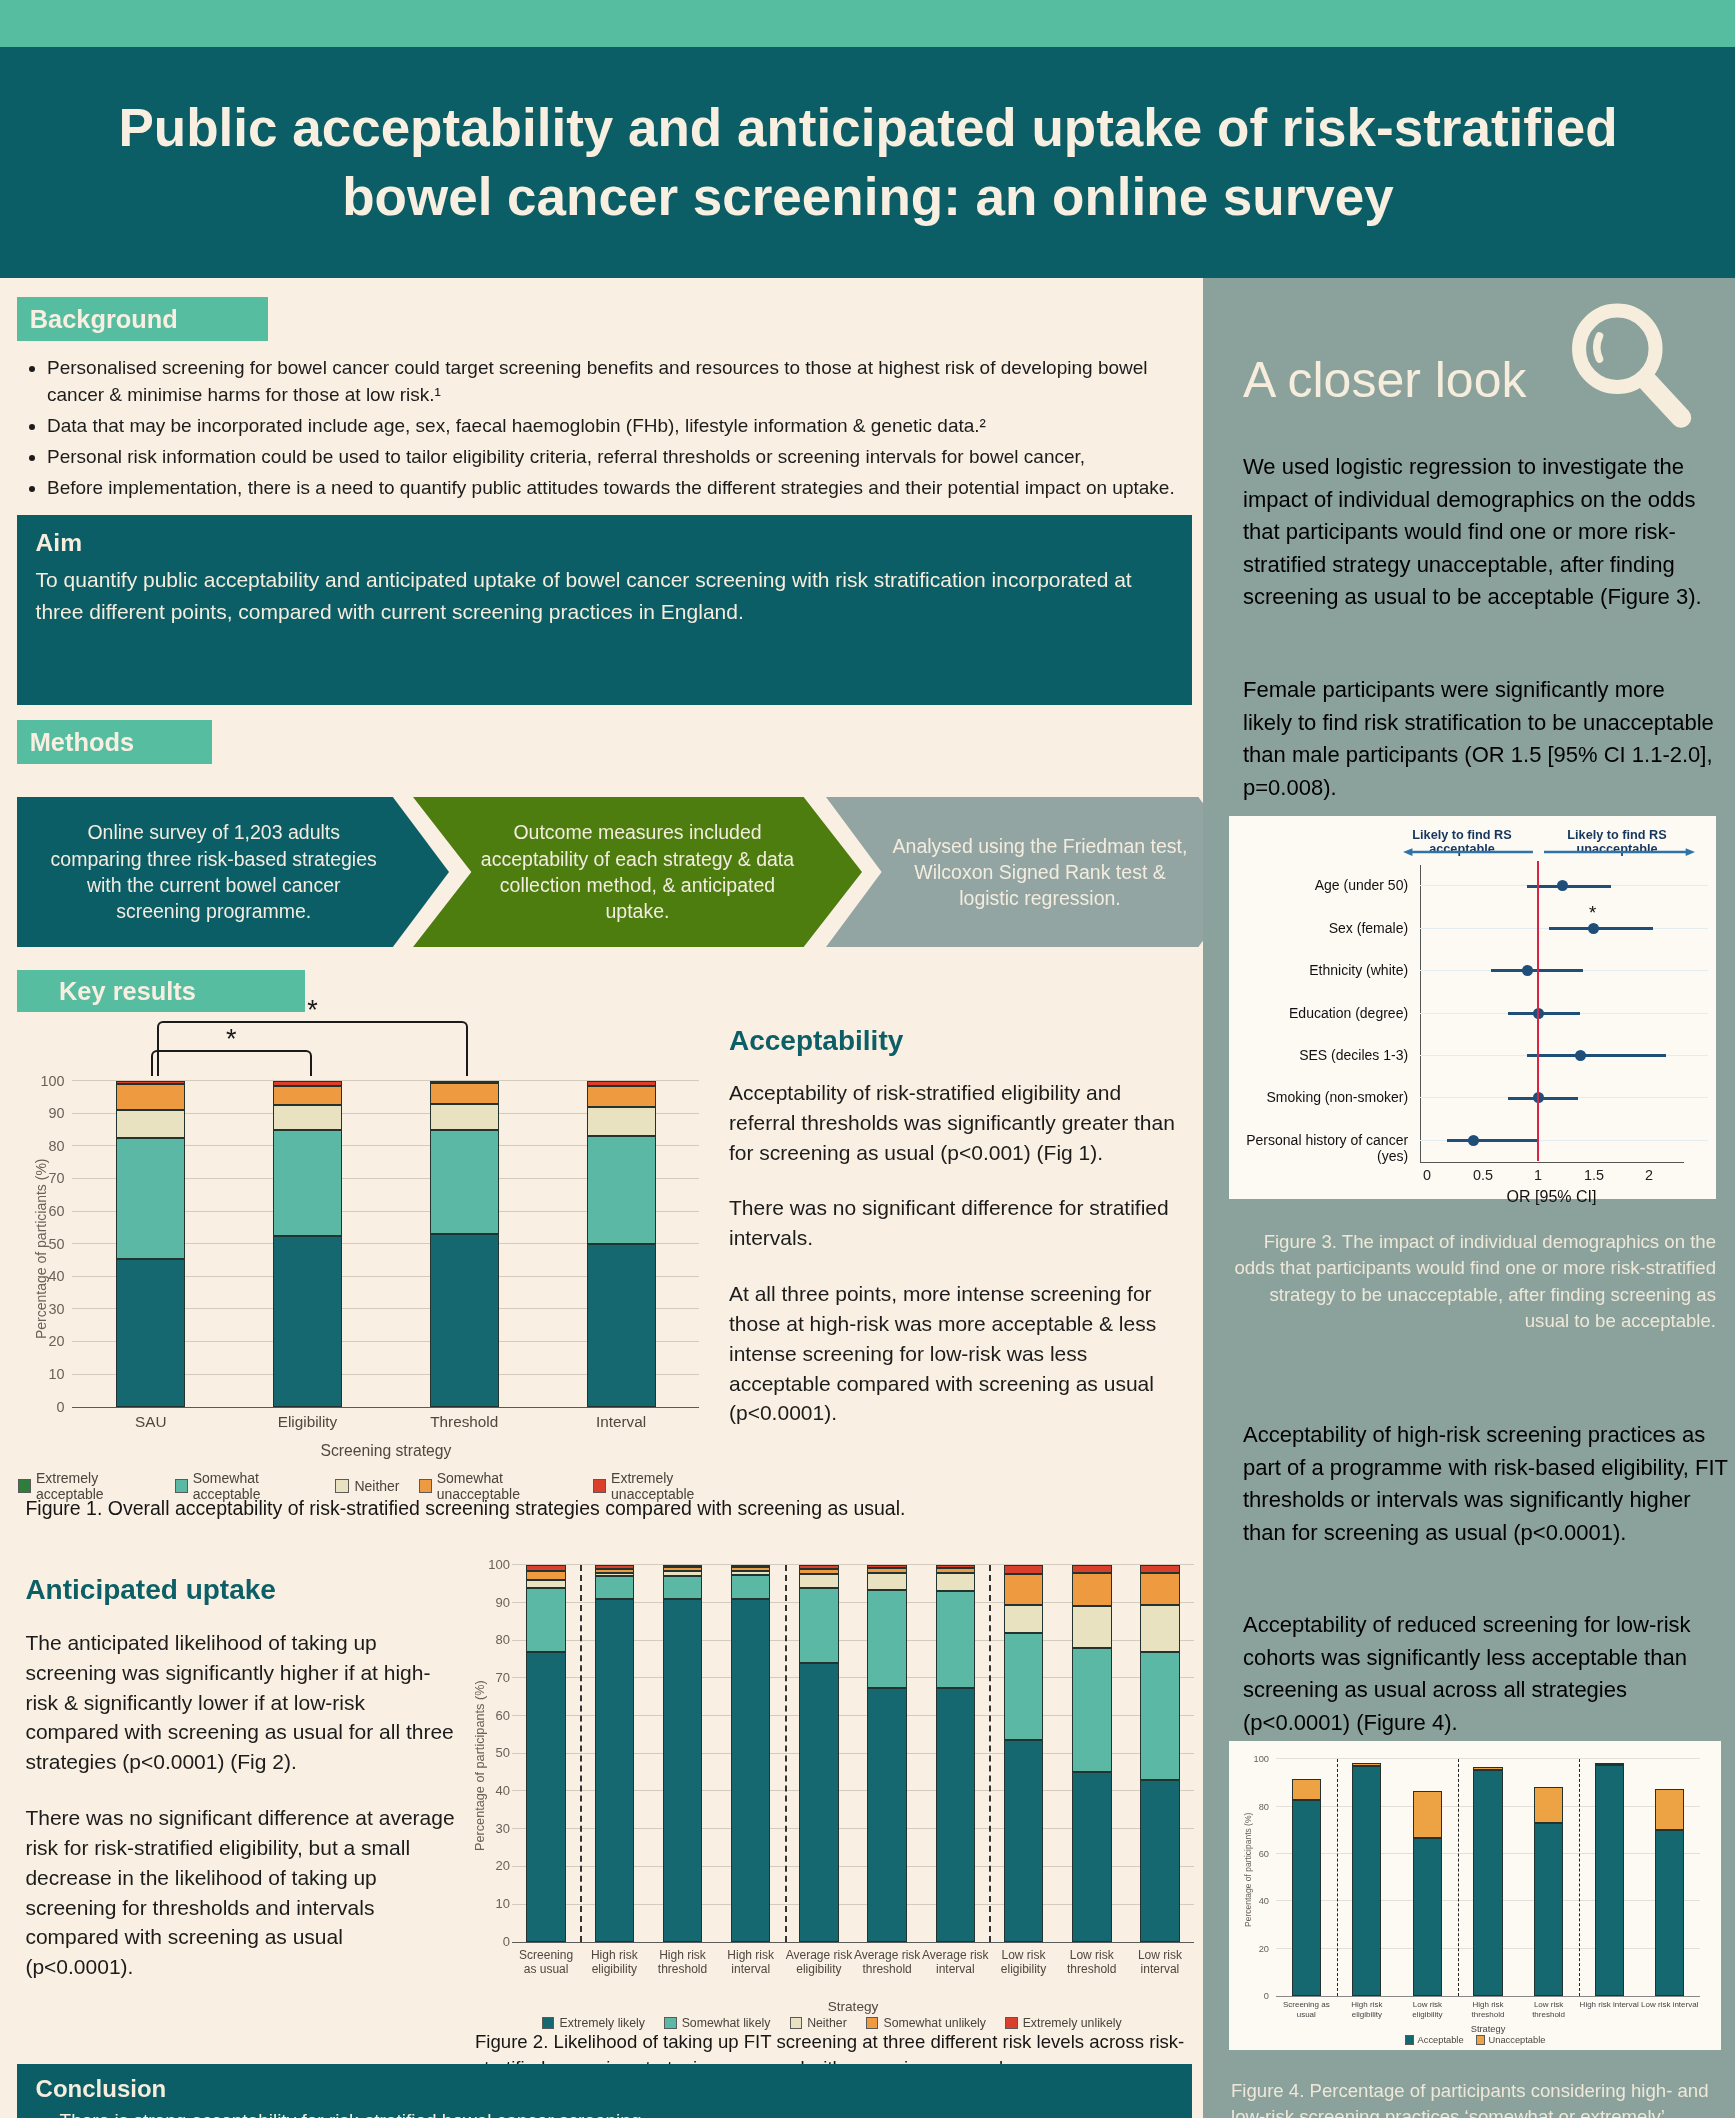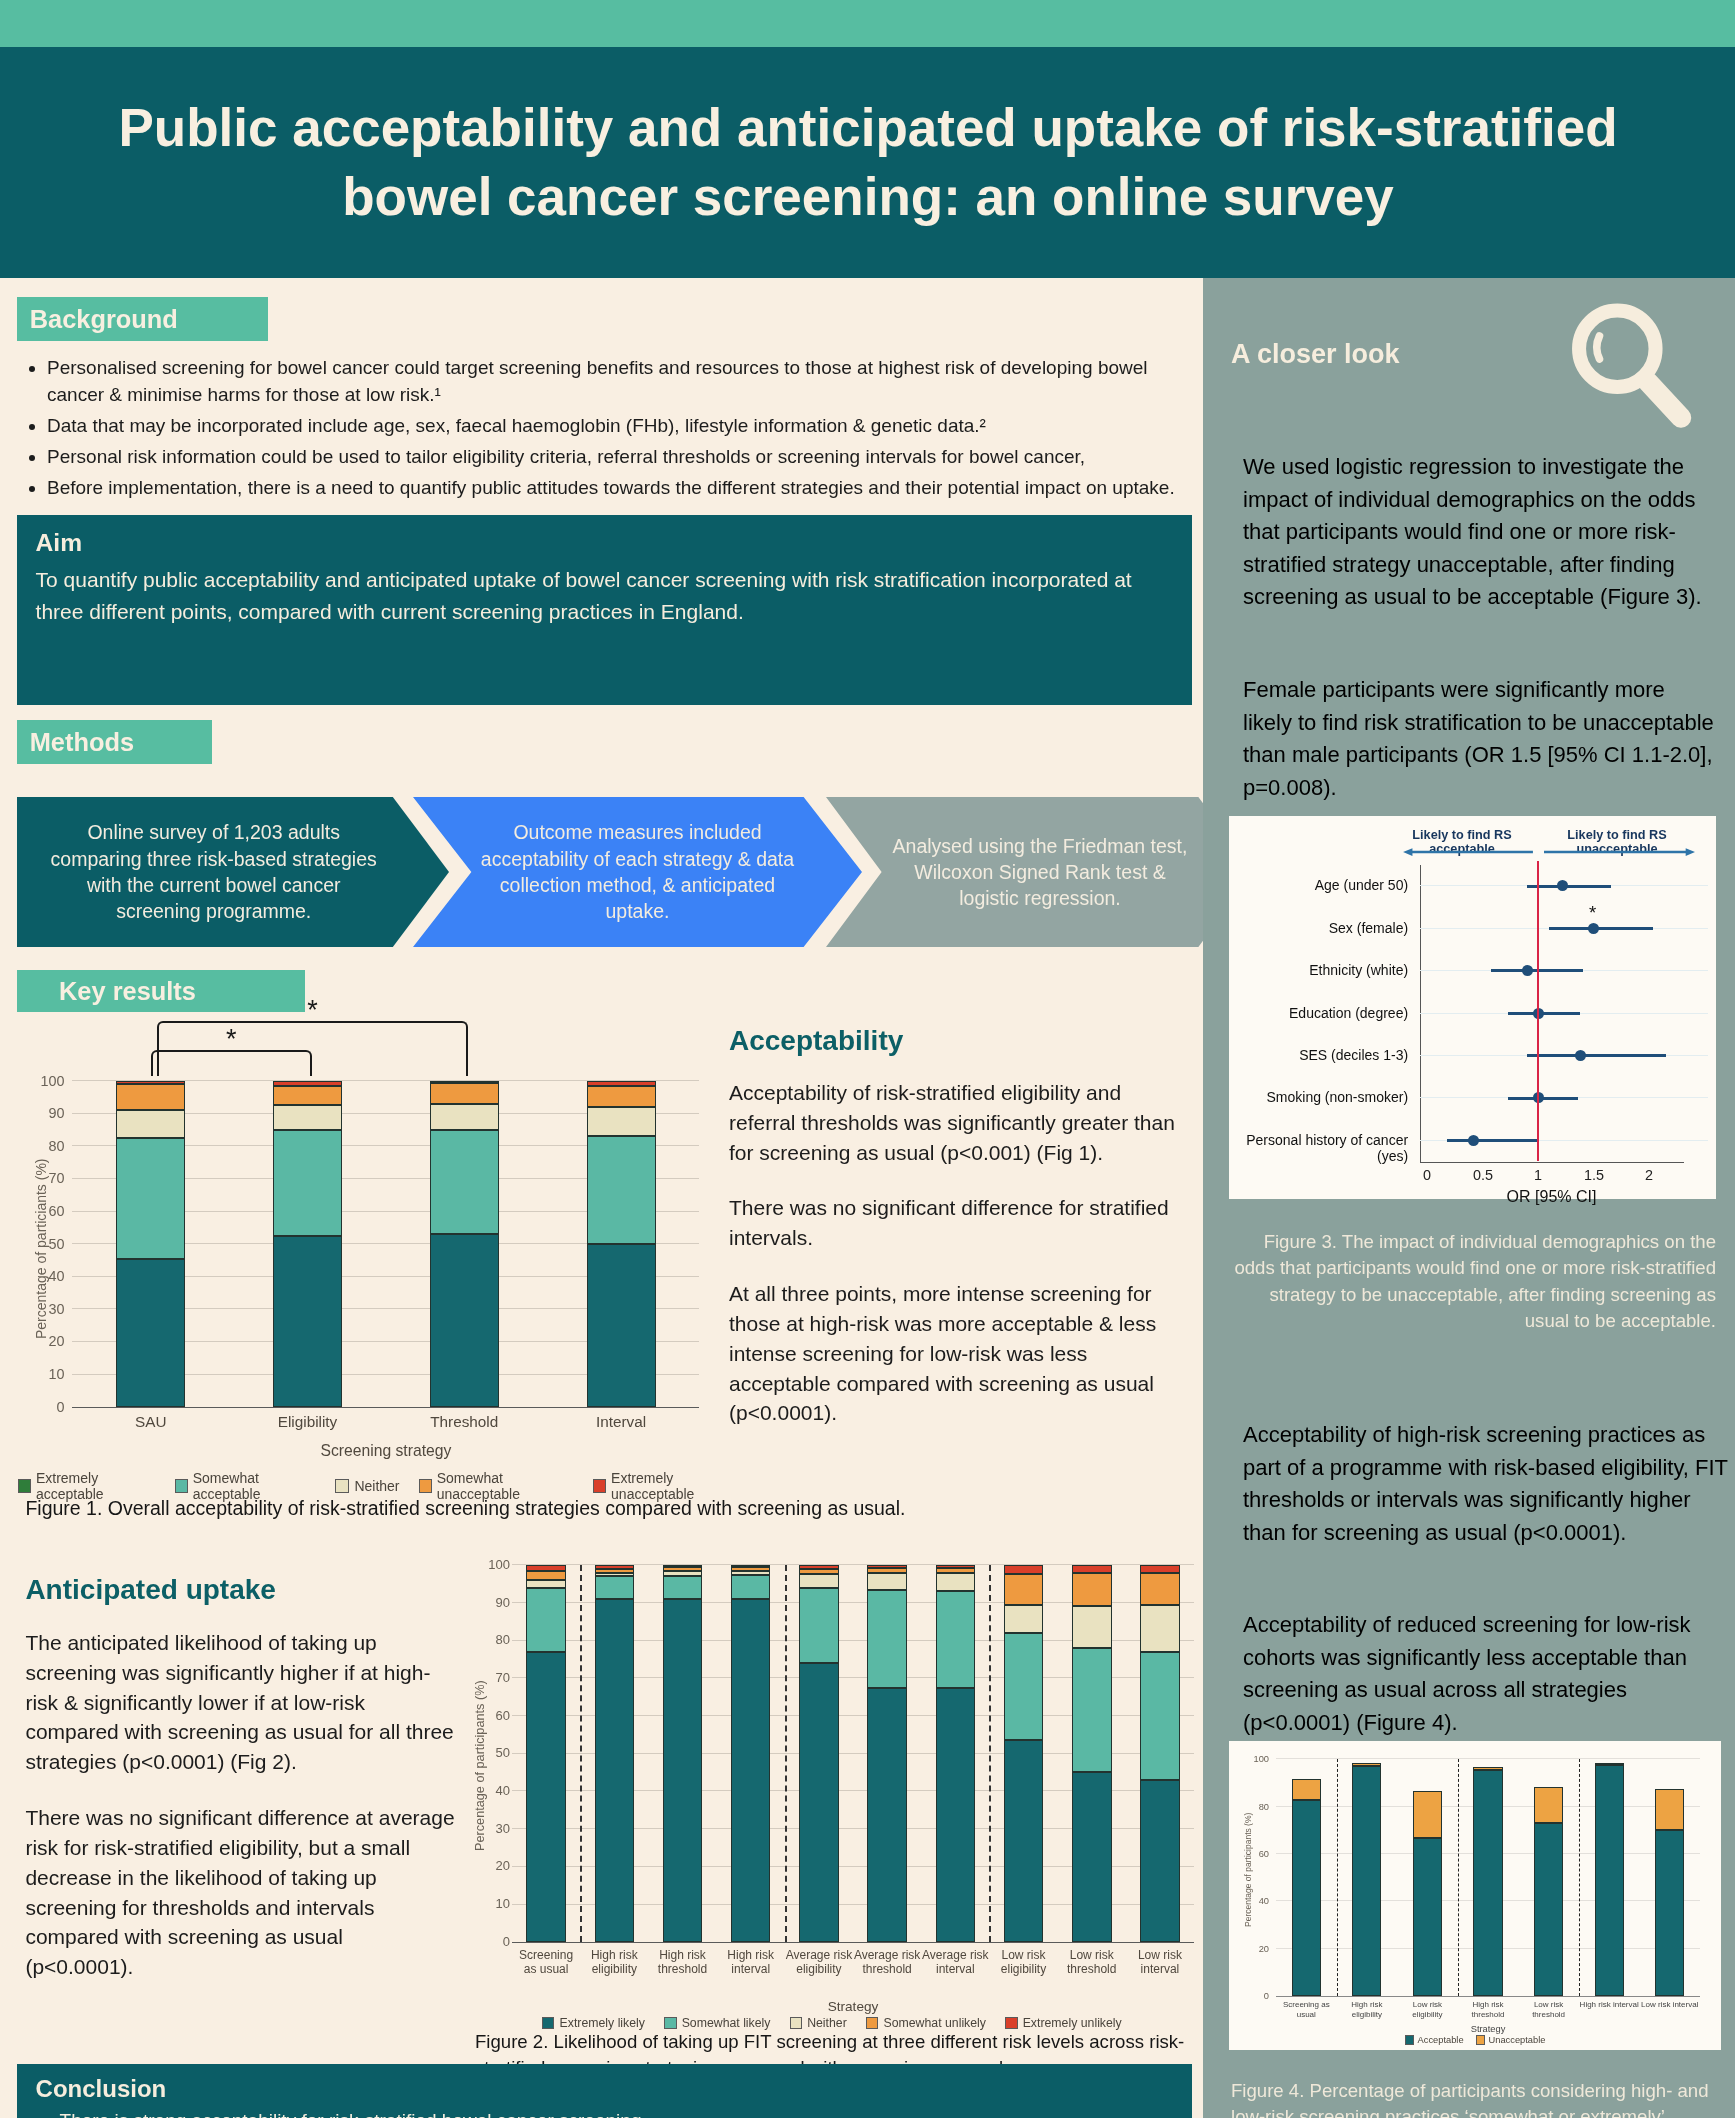--- a/index.html
+++ b/index.html
@@ -28,21 +28,21 @@
   .tealbox p{margin:0;font-size:21px;line-height:1.5;}
   .tealbox .bullets li{color:#f6eddd;font-size:19px;line-height:1.45;}
   .tealbox .bullets li::before{background:#f6eddd;}
 
   
   .chev{position:absolute;top:0;height:150px;display:flex;align-items:center;justify-content:center;
     color:#f3ecdf;font-size:19.5px;line-height:1.35;text-align:center;}
   .chev .inner{padding:0 64px;}
   .chev1{left:0;width:432px;background:#0b5d66;clip-path:polygon(0 0,87% 0,100% 50%,87% 100%,0 100%);}
   .chev1 .inner{padding:0 64px 0 25.4px;}
-  .chev2{left:396px;width:449px;background:#3b82f6;clip-path:polygon(0 0,87% 0,100% 50%,87% 100%,0 100%,13% 50%);}
+  .chev2{left:396px;width:449px;background:#4d7c0f;clip-path:polygon(0 0,87% 0,100% 50%,87% 100%,0 100%,13% 50%);}
   .chev3{left:809px;width:428px;background:#93a5a2;clip-path:polygon(0 0,87% 0,100% 50%,87% 100%,0 100%,13% 50%);}
 
   
   .plot{position:absolute;border-bottom:1.7px solid #5a5a5a;}
   .grid{position:absolute;left:0;width:100%;height:0.8px;background:rgba(120,110,100,.28);}
   .ytick{position:absolute;left:-46px;width:38px;text-align:right;color:#6a6257;}
   .bars{position:absolute;left:0;bottom:0;width:100%;height:100%;display:flex;}
   .slot{flex:1;display:flex;justify-content:center;align-items:flex-end;height:100%;}
   .bar{display:flex;flex-direction:column-reverse;height:100%;}
   .seg{width:100%;box-sizing:border-box;border:0.8px solid #23332f;border-top-width:0.8px;}
@@ -78,21 +78,21 @@
   #fig2-chart .legend{left:0;top:474px;width:744px;font-size:12.3px;}
   #fig2-chart .sw{width:10.2px;height:10.2px;}
   #fig2-chart .ytitle{left:12.7px;top:309px;font-size:12.7px;}
 
   
   .h-teal{font-size:28px;font-weight:bold;color:#0c5f66;margin:0;}
   .bodycol p{font-size:21px;line-height:1.42;margin:0 0 26px 0;}
 
   
   .sidebar{left:1203px;top:278px;width:532px;height:2175px;background:#8aa19c;}
-  .sidebar-h{font-size:27px;font-weight:bold;color:#f6eddd;margin:0;}
+  .sidebar-h{font-size:50px;font-weight:normal;color:#f6eddd;margin:12px;}
   .side-p{font-size:22px;line-height:1.48;color:#000000;margin:12px;}
   .side-cap{font-size:18.6px;line-height:1.42;color:#efe8d9;margin:0;}
   .whitebox{background:#fdfaf4;}
 
   
   #fig3-plot{position:relative;width:487px;height:383px;}
   .forest-head{position:absolute;font-size:12.7px;font-weight:bold;color:#17365d;text-align:center;}
   .forest-label{position:absolute;font-size:14px;color:#111;text-align:right;width:174px;left:5.1px;}
   .forest-row-line{position:absolute;height:0.8px;background:#e3edf0;}
   .ci-line{position:absolute;height:2.5px;background:#1f4e79;}

